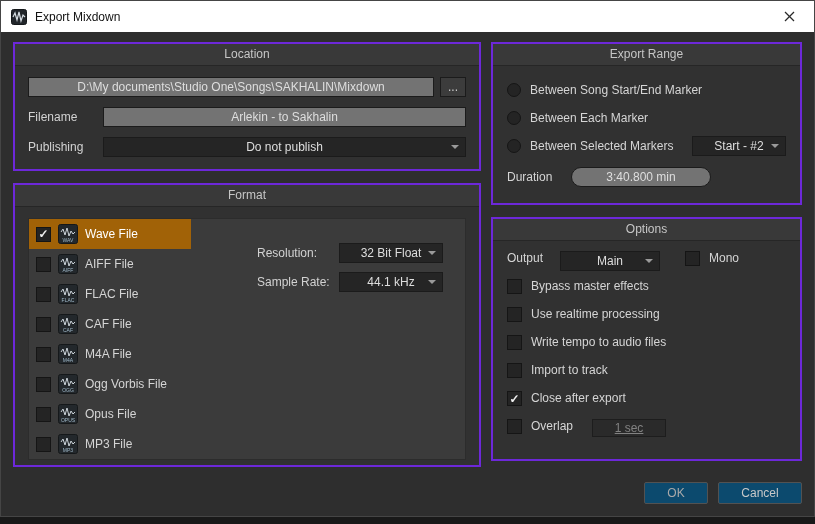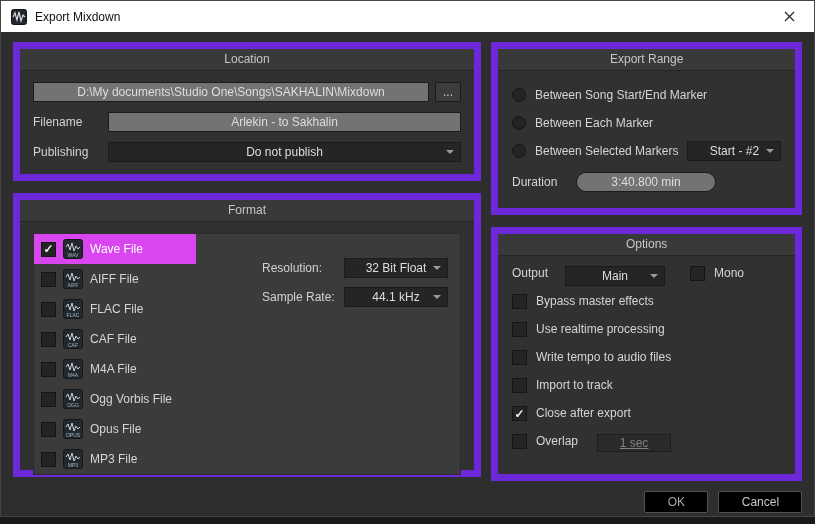--- a/index.html
+++ b/index.html
@@ -13,21 +13,21 @@
   .app-icon { width:16px; height:16px; flex:none; display:inline-flex; }
   .title-text { font-size:12px; color:#111111; }
   .close-btn { margin-left:auto; width:30px; height:31px; display:flex; align-items:center; justify-content:center; cursor:pointer; }
 
   
   .content { flex:1; display:flex; gap:10px; padding:10px 12px 12px 12px; }
   .col-left { width:468px; flex:none; display:flex; flex-direction:column; gap:12px; }
   .col-right { flex:1; display:flex; flex-direction:column; }
 
   
-  .group { border:7px solid #6d28d9; background:#313131; }
+  .group { border:2px solid #6d28d9; background:#313131; }
   .group-header { height:22px; line-height:21px; background:#393939; border-bottom:1px solid #262626; text-align:center; font-size:12px; color:#c6c6c6; }
 
   
   .field { height:20px; background:#737373; border:1px solid #1b1b1b; color:#dedede; font-size:12px; display:flex; align-items:center; justify-content:center; overflow:hidden; white-space:nowrap; }
   .dropdown { position:relative; height:20px; background:#252525; border:1px solid #1b1b1b; display:flex; align-items:center; justify-content:center; cursor:pointer; }
   .dd-text { font-size:12px; color:#dedede; }
   .dd-arrow { position:absolute; right:6px; top:7px; width:0; height:0; border-left:4px solid transparent; border-right:4px solid transparent; border-top:4px solid #9a9a9a; }
   .flex1 { flex:1; }
 
   
@@ -35,21 +35,21 @@
   .loc-row { display:flex; align-items:center; margin-bottom:10px; }
   .loc-row:last-child { margin-bottom:0; }
   .form-label { width:75px; flex:none; font-size:12px; color:#d2d2d2; }
   .browse-btn { width:26px; height:20px; margin-left:6px; flex:none; background:#3c3c3c; border:1px solid #1b1b1b; color:#cccccc; font-size:12px; line-height:1; cursor:pointer; font-family:"Liberation Sans", sans-serif; }
 
   
   .format-group { height:284px; display:flex; flex-direction:column; }
   .format-panel { flex:1; margin:11px 13px 13px 13px; background:#3b3b3b; border:1px solid #2c2c2c; display:flex; }
   .format-list { width:162px; flex:none; display:flex; flex-direction:column; }
   .fmt-row { height:30px; display:flex; align-items:center; gap:7px; padding-left:7px; cursor:pointer; }
-  .fmt-row.selected { background:#d946ef; }
+  .fmt-row.selected { background:#a16207; }
   .fmt-label { font-size:12px; color:#d5d5d5; white-space:nowrap; }
   .fmt-row.selected .fmt-label { color:#ffffff; }
   .fmt-icon { width:20px; height:20px; flex:none; display:inline-flex; }
   .format-settings { flex:1; padding:24px 22px 0 66px; display:flex; flex-direction:column; gap:9px; }
   .set-row { display:flex; align-items:center;justify-content:center; }
   .set-label { width:82px; flex:none; font-size:12px; color:#d2d2d2; }
   .set-dd { width:104px; }
 
   
   .checkbox { width:15px; height:15px; flex:none; background:#242424; border:1px solid #151515; display:inline-flex; align-items:center; justify-content:center; cursor:pointer; }
@@ -71,21 +71,21 @@
   .opt-body { padding:10px 14px 12px 14px; }
   .opt-row { height:28px; display:flex; align-items:flex-start; gap:9px; }
   .opt-row.clickable { cursor:pointer; }
   .output-label { width:44px; flex:none; }
   .output-dd { width:100px; }
   .mono-cb { margin-left:16px; }
   .overlap-field { width:74px; height:18px; margin-left:10px; background:#2a2a2a; border:1px solid #1d1d1d; color:#828282; font-size:12px; display:flex; align-items:center; justify-content:center;text-decoration:underline; }
 
   
   .footer { margin-top:auto; display:flex; justify-content:flex-end; gap:10px; padding-top:10px; }
-  .btn { height:22px; background:#000000; border:1px solid #525252; border-radius:2px; font-size:12px; font-family:"Liberation Sans", sans-serif; color:#c8c8c8; cursor:pointer; }
+  .btn { height:22px; background:#0c4a6e; border:1px solid #525252; border-radius:2px; font-size:12px; font-family:"Liberation Sans", sans-serif; color:#c8c8c8; cursor:pointer; }
   .btn.ok { width:64px; color:#a9a9a9; }
   .btn.cancel { width:84px; }
 </style>
 </head>
 <body>
 
 <div class="window">
 
   <div class="titlebar">
     <span class="app-icon">

